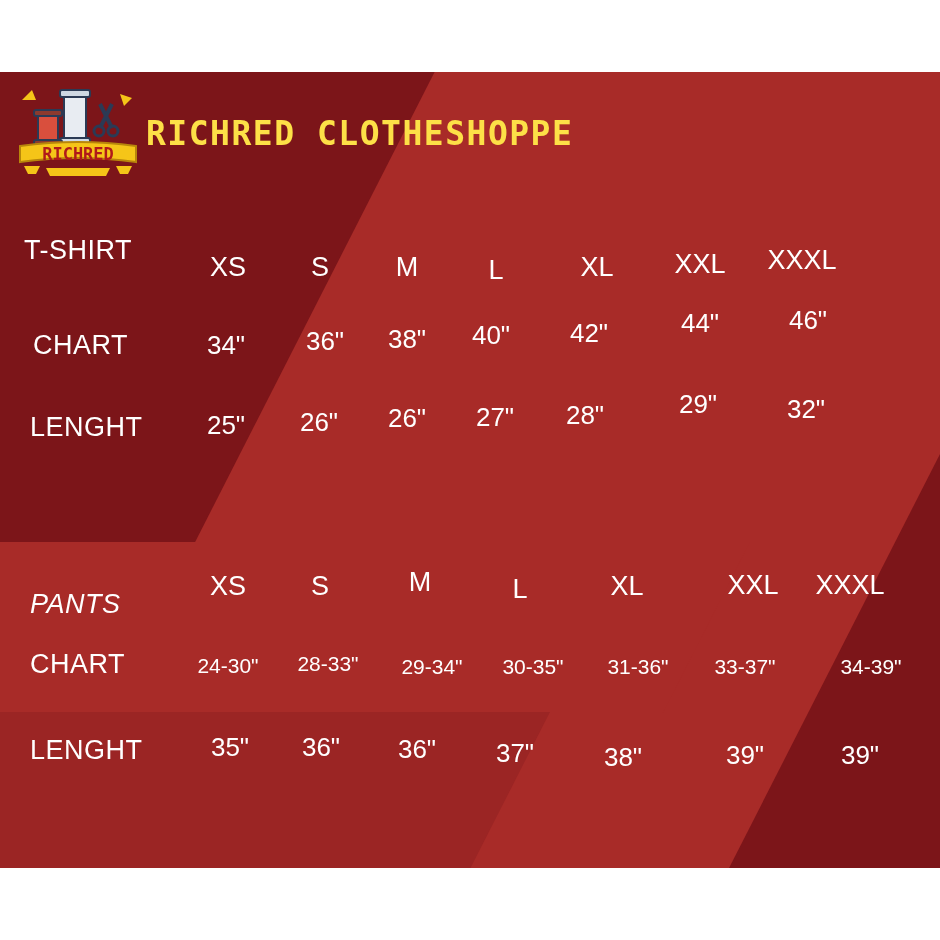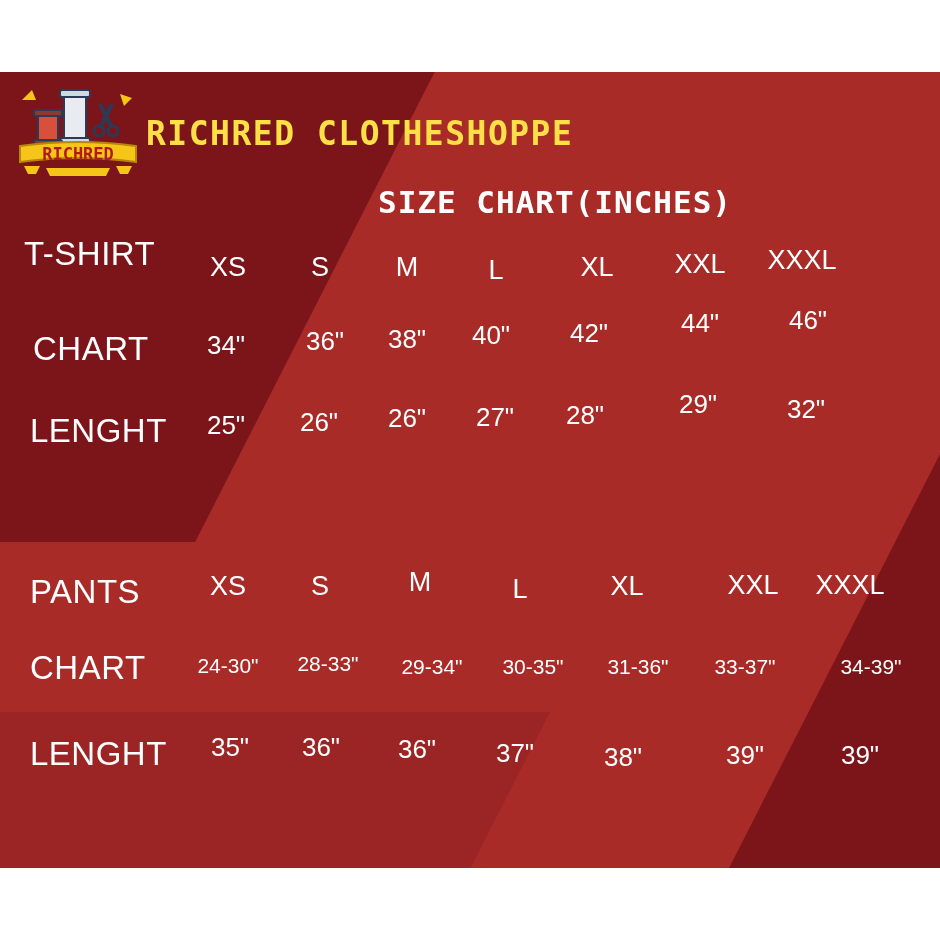--- a/index.html
+++ b/index.html
@@ -96,21 +96,21 @@
     font-family: "DejaVu Sans Mono", monospace;
     padding-left: 170px;
     box-sizing: border-box;
   }
   .cell {
     position: absolute;
     color: #ffffff;
     white-space: nowrap;
   }
   .rowlabel {
-    font-size: 33px;
+    font-size: 27px;
     letter-spacing: 0.5px;
   }
   .val {
     font-size: 26px;
     text-align: center;
   }
   .val-sm {
     font-size: 21px;
     text-align: center;
   }
@@ -148,21 +148,20 @@
             <path d="M4 62 Q62 54 120 62 L120 78 Q62 70 4 78 Z" fill="#f5c518" stroke="#b8860b" stroke-width="2"></path>
             <text x="62" y="76" font-family="DejaVu Sans Mono, monospace" font-size="17" font-weight="bold" fill="#b01a1a" text-anchor="middle">RICHRED</text>
             <path d="M8 82 L24 82 L20 90 L12 90 Z" fill="#f5c518"></path>
             <path d="M100 82 L116 82 L112 90 L104 90 Z" fill="#f5c518"></path>
             <path d="M30 84 L94 84 L90 92 L34 92 Z" fill="#f5c518"></path>
           </g>
         </svg>
       </div>
 
       <div id="brand-title">RICHRED CLOTHESHOPPE</div>
-      <div id="chart-title">SIZE CHART(INCHES)</div>
 
       <div class="cell rowlabel" style="left:24px; top:163px;">T-SHIRT</div>
 
       <div class="cell hdr" style="left:188px; top:180px; width:80px;">XS</div>
       <div class="cell hdr" style="left:280px; top:180px; width:80px;">S</div>
       <div class="cell hdr" style="left:367px; top:180px; width:80px;">M</div>
       <div class="cell hdr" style="left:456px; top:183px; width:80px;">L</div>
       <div class="cell hdr" style="left:557px; top:180px; width:80px;">XL</div>
       <div class="cell hdr" style="left:660px; top:177px; width:80px;">XXL</div>
       <div class="cell hdr" style="left:742px; top:173px; width:120px;">XXXL</div>
@@ -178,21 +177,21 @@
 
       <div class="cell rowlabel" style="left:30px; top:340px;">LENGHT</div>
       <div class="cell val" style="left:186px; top:338px; width:80px;">25"</div>
       <div class="cell val" style="left:279px; top:335px; width:80px;">26"</div>
       <div class="cell val" style="left:367px; top:331px; width:80px;">26"</div>
       <div class="cell val" style="left:455px; top:330px; width:80px;">27"</div>
       <div class="cell val" style="left:545px; top:328px; width:80px;">28"</div>
       <div class="cell val" style="left:658px; top:317px; width:80px;">29"</div>
       <div class="cell val" style="left:766px; top:322px; width:80px;">32"</div>
 
-      <div class="cell rowlabel" style="left:30px; top:501px;">PANTS</div>
+      <div class="cell rowlabel" style="left:30px; top:517px;font-style:italic;">PANTS</div>
 
       <div class="cell hdr" style="left:188px; top:499px; width:80px;">XS</div>
       <div class="cell hdr" style="left:280px; top:499px; width:80px;">S</div>
       <div class="cell hdr" style="left:380px; top:495px; width:80px;">M</div>
       <div class="cell hdr" style="left:480px; top:502px; width:80px;">L</div>
       <div class="cell hdr" style="left:587px; top:499px; width:80px;">XL</div>
       <div class="cell hdr" style="left:713px; top:498px; width:80px;">XXL</div>
       <div class="cell hdr" style="left:790px; top:498px; width:120px;">XXXL</div>
 
       <div class="cell rowlabel" style="left:30px; top:577px;">CHART</div>

